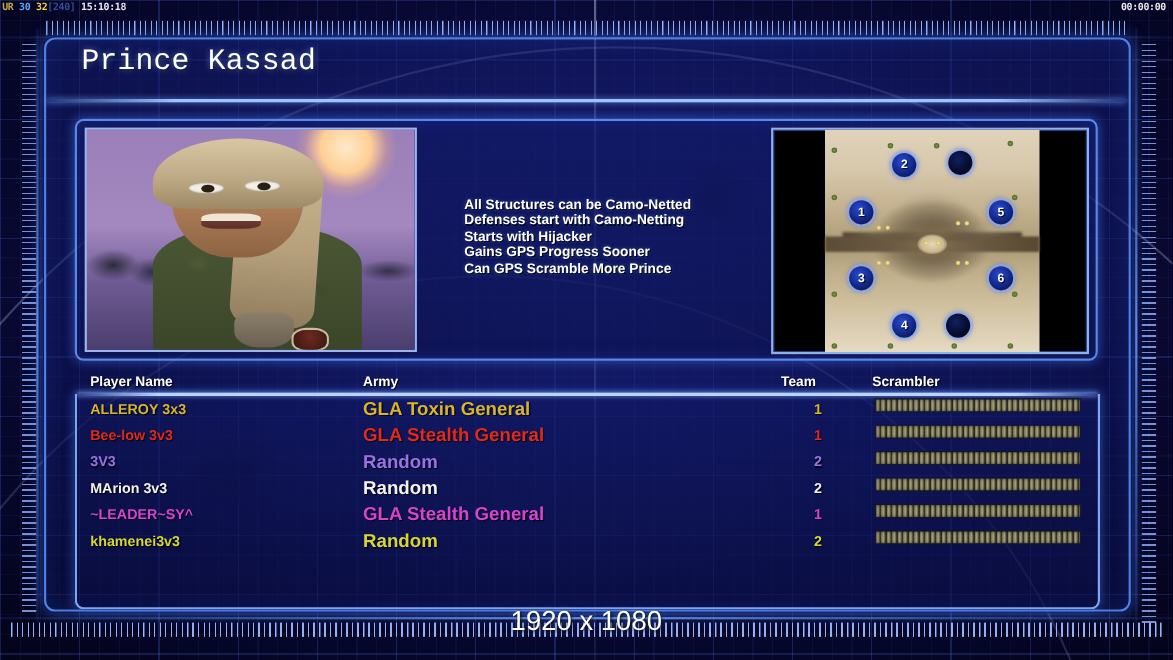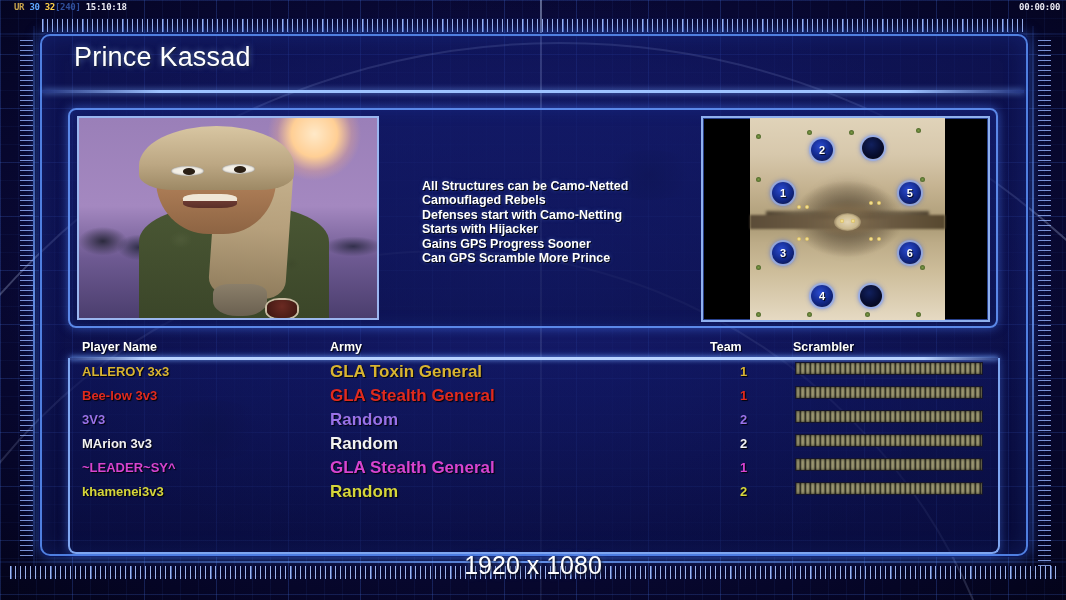--- a/index.html
+++ b/index.html
@@ -94,21 +94,21 @@
     position: absolute; top: 0; left: 0; right: 0; height: 14px;
     font-family: "DejaVu Sans Mono", monospace;
     font-size: 9px; line-height: 14px;
     font-weight: bold;
     letter-spacing: -0.3px;
     white-space: nowrap;
     z-index: 40;
   }
   .statusbar .s-left { position: absolute; left: 2px; top: 0; }
   .statusbar .s-right { position: absolute; right: 6px; top: 0; color: #e8e8f0; }
-  .fps-label { color: #c8a44c; padding-left: 12px; }
+  .fps-label { color: #c8a44c; }
   .fps-a { color: #5fa8ff; }
   .fps-b { color: #ffd24a; }
   .fps-c { color: #2f4f9a; }
   .clock { color: #e9e9f2; text-align: right; }
 
   
   .outer-panel {
     position: absolute;
     left: 40px; top: 34px; width: 988px; height: 522px;
     border: 2px solid #4f7fe0;
@@ -125,20 +125,21 @@
     position: absolute;
     left: 40px; top: 36px; width: 986px; height: 54px;
     z-index: 20;
   }
   .title-text {
     position: absolute; left: 34px; top: 6px;
     font-size: 27px; font-weight: 400;
     color: #ffffff;
     text-shadow: 0 0 6px rgba(140,180,255,0.6), 1px 1px 2px rgba(0,0,0,0.8);
     letter-spacing: 0.2px;
+    font-family: Liberation Mono, monospace;
   }
   .title-underline {
     position: absolute; left: 2px; right: 2px; top: 54px; height: 3px;
     background: linear-gradient(to right, rgba(90,140,255,0.25), #9dc2ff 12%, #9dc2ff 88%, rgba(90,140,255,0.25));
     box-shadow: 0 0 6px rgba(120,170,255,0.8);
     z-index: 21;
   }
 
   
   .info-panel {
@@ -407,21 +408,20 @@
         <div class="p-pupil l"></div>
         <div class="p-pupil r"></div>
         <div class="p-mouth"></div>
         <div class="p-kettle"></div>
         <div class="p-cup"></div>
       </div>
     </div>
 
     <div class="bonus-list" id="bonus-list">
         <div class="bonus-line">All Structures can be Camo-Netted</div>
-        <div class="bonus-line">Camouflaged Rebels</div>
         <div class="bonus-line">Defenses start with Camo-Netting</div>
         <div class="bonus-line">Starts with Hijacker</div>
         <div class="bonus-line">Gains GPS Progress Sooner</div>
         <div class="bonus-line">Can GPS Scramble More Prince</div>
       </div>
 
     <div class="map-frame">
       <div class="map-img" id="map-img">
         <div class="map-darkzone"></div>
         <div class="map-river2"></div>

